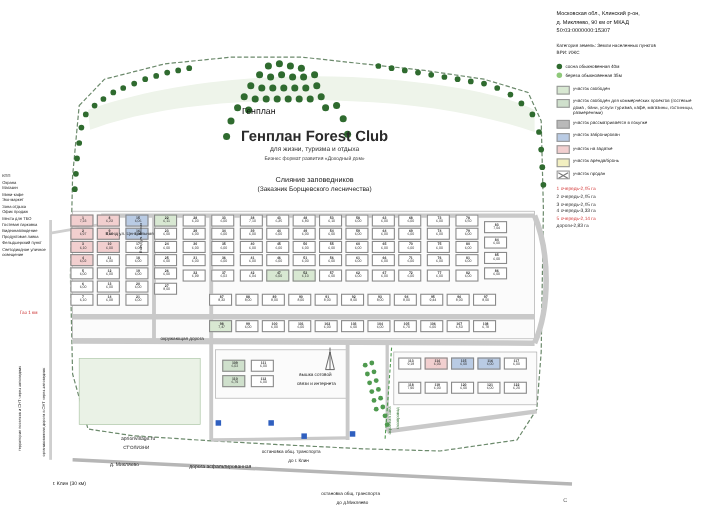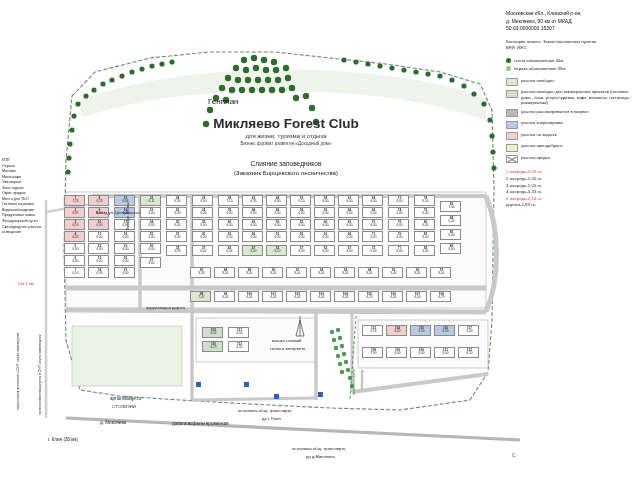--- a/index.html
+++ b/index.html
@@ -119,21 +119,21 @@
     width: 52px;
     font-size: 3.7px;
     line-height: 1.5;
     color: #222;
   }
   .left-list div { white-space: nowrap; }
 
   
   .genplan {
     position: absolute;
-    left: 208px;
+    left: 220px;
     top: 97px;
     font-size: 8px;
     color: #111;
   }
   .title-main {
     position: absolute;
     left: 186px;
     top: 116px;
     width: 200px;
     text-align: center;
@@ -1094,21 +1094,21 @@
     </div>
 
   <div id="markers-layer">
       <div class="blue-box" style="left: 196px; top: 382px;"></div>
       <div class="blue-box" style="left: 244px; top: 382px;"></div>
       <div class="blue-box" style="left: 274px; top: 394px;"></div>
       <div class="blue-box" style="left: 318px; top: 392px;"></div>
     </div>
 
   <div class="genplan">Генплан</div>
-  <div class="title-main">Микляево Forest Club</div>
+  <div class="title-main">Генплан Forest Club</div>
   <div class="title-sub1">для жизни, туризма и отдыха</div>
   <div class="title-sub2">Бизнес формат развития «Доходный дом»</div>
   <div class="title-sub3">Слияние заповедников</div>
   <div class="title-sub4">(Заказник Борщевского лесничества)</div>
 
   <div class="left-list" id="left-list">
       <div>КПП</div>
       <div>Охрана</div>
       <div>Магазин</div>
       <div>Мини-кафе</div>

